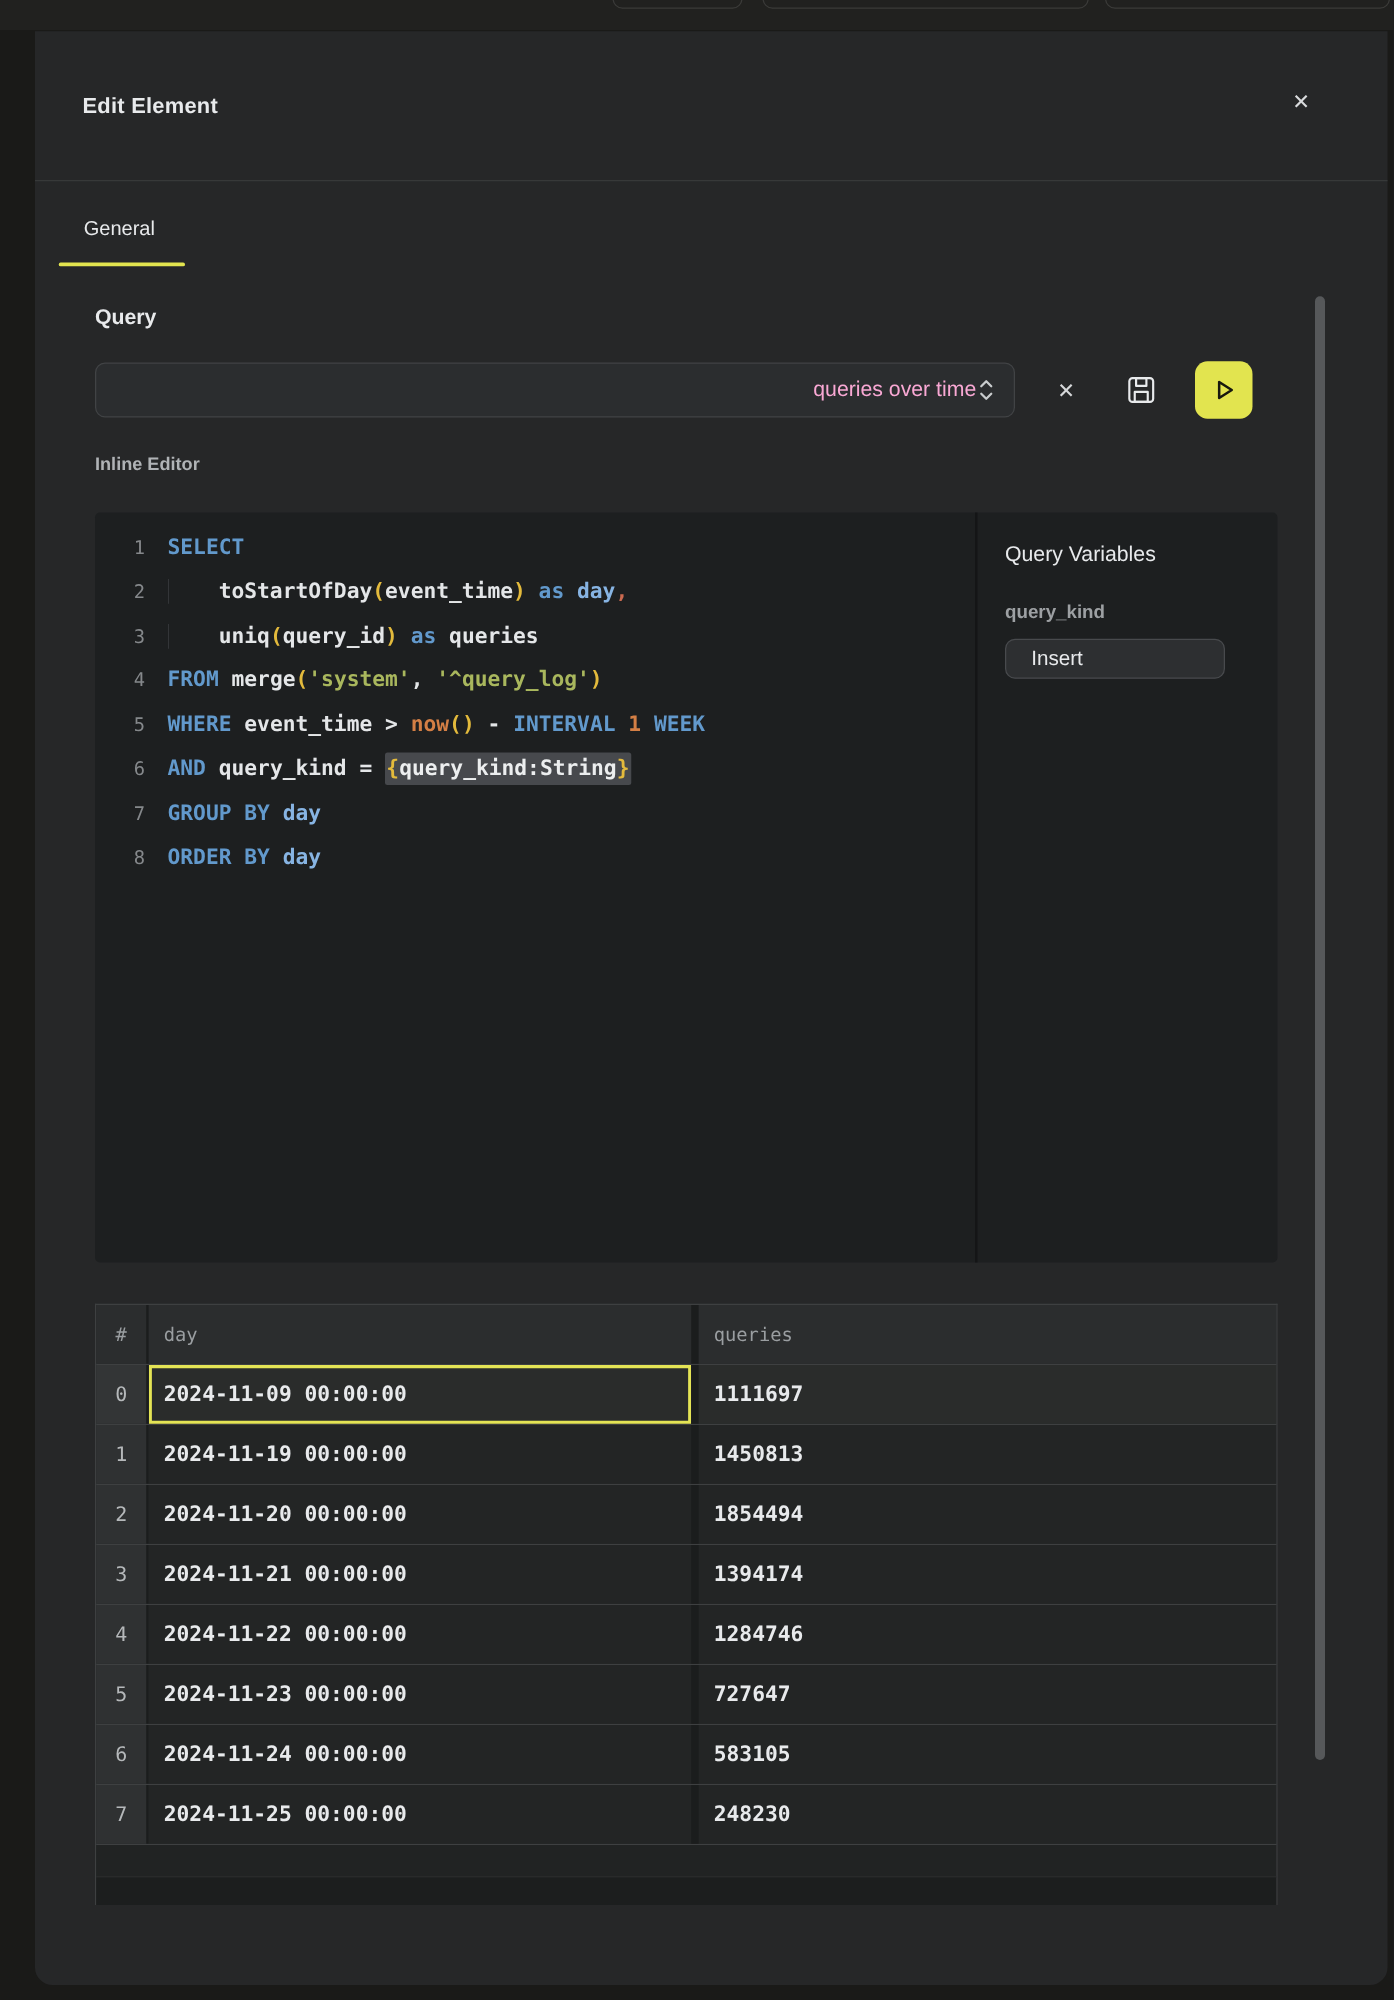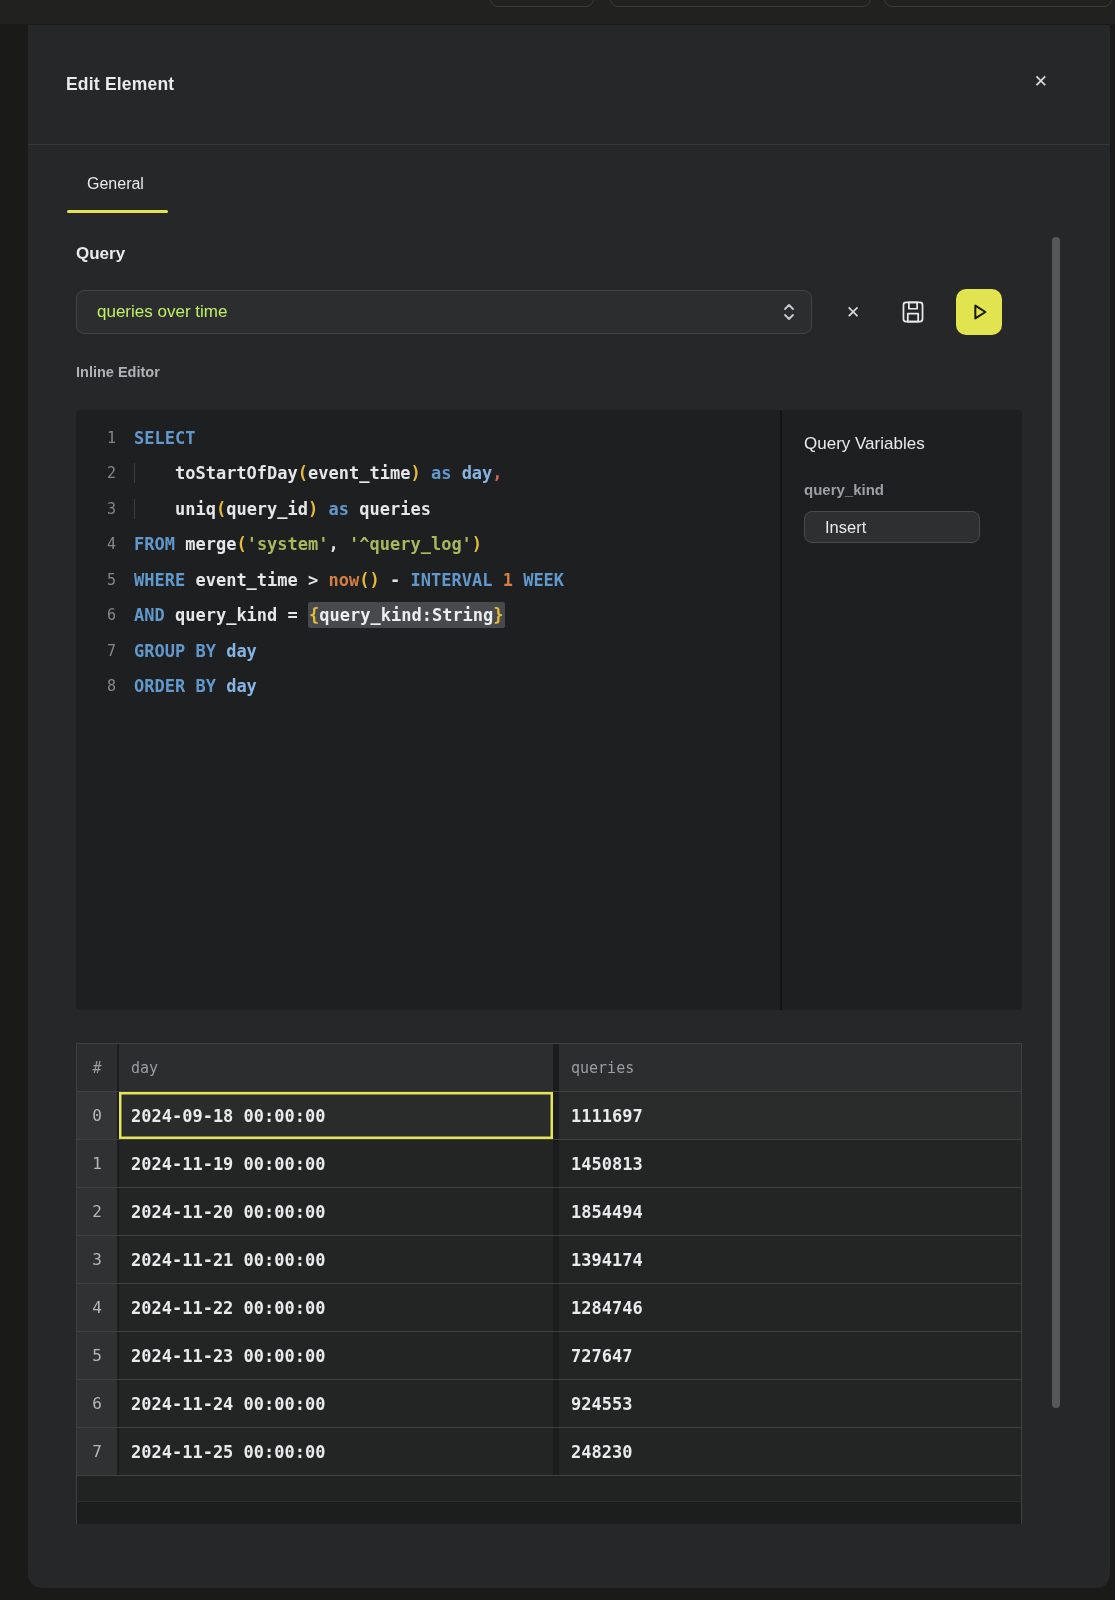--- a/index.html
+++ b/index.html
@@ -35,33 +35,33 @@
   .modal{
     position:absolute;left:28px;top:25px;width:1082px;height:1563px;
     background:var(--modal);
     border-bottom-left-radius:14px;border-bottom-right-radius:14px;
   }
   .modal-header{height:119px;display:flex;align-items:center;padding:0 60px 0 38px;position:relative;}
   .modal-title{font-size:17.5px;font-weight:700;letter-spacing:.2px;}
   .close-x{position:absolute;right:62px;top:48px;font-size:17px;color:#d9dbdd;cursor:pointer;line-height:1;}
   .hdr-divider{height:1px;background:var(--divider);}
   
-  .tabs{margin-top:30px;padding-left:19px;display:flex;margin-left:20px;}
+  .tabs{margin-top:30px;padding-left:19px;display:flex;}
   .tab{padding:0 24px 20px 20px;font-size:16px;color:var(--text);position:relative;cursor:pointer;}
   .tab.active::after{content:"";position:absolute;left:0;right:0;bottom:0;height:3px;background:var(--accent);border-radius:2px;}
   
   .content{padding:0 0 0 48px;margin-top:15px;}
   .section-heading{margin-top:31px;font-size:17px;font-weight:700;}
   .query-row{margin-top:26px;display:flex;align-items:center;height:44px;}
   .q-select{
     width:736px;height:44px;background:var(--select-bg);
     border:1px solid var(--select-border);border-radius:8px;
     display:flex;align-items:center;padding:0 14px 0 20px;cursor:pointer;
   }
-  .q-select .val{flex:1;font-size:17px;color:#bef264;}
+  .q-select .val{flex:1;font-size:17px;color:#f9a8d4;text-align:right;}
   .icon-btn{background:none;border:none;cursor:pointer;display:flex;align-items:center;justify-content:center;}
   .clear-x{width:30px;margin-left:26px;color:#d6d8da;font-size:17px;}
   .save-btn{width:34px;margin-left:28px;}
   .play-btn{
     margin-left:26px;width:46px;height:46px;border-radius:10px;
     background:var(--accent);border:none;cursor:pointer;
     display:flex;align-items:center;justify-content:center;
   }
   .inline-label{margin-top:30px;font-size:14.5px;font-weight:700;color:#b0b3b6;}
   
@@ -175,21 +175,21 @@
 
     <div class="rtable">
       <div class="trow thead">
         <div class="c-num">#</div>
         <div class="c-day">day</div>
         <div class="c-q">queries</div>
       </div>
       <div id="table-body">
           <div class="trow sel">
             <div class="c-num">0</div>
-            <div class="c-day selcell">2024-09-18 00:00:00</div>
+            <div class="c-day selcell">2024-11-09 00:00:00</div>
             <div class="c-q">1111697</div>
           </div>
           <div class="trow">
             <div class="c-num">1</div>
             <div class="c-day">2024-11-19 00:00:00</div>
             <div class="c-q">1450813</div>
           </div>
           <div class="trow">
             <div class="c-num">2</div>
             <div class="c-day">2024-11-20 00:00:00</div>
@@ -206,21 +206,21 @@
             <div class="c-q">1284746</div>
           </div>
           <div class="trow">
             <div class="c-num">5</div>
             <div class="c-day">2024-11-23 00:00:00</div>
             <div class="c-q">727647</div>
           </div>
           <div class="trow">
             <div class="c-num">6</div>
             <div class="c-day">2024-11-24 00:00:00</div>
-            <div class="c-q">924553</div>
+            <div class="c-q">583105</div>
           </div>
           <div class="trow">
             <div class="c-num">7</div>
             <div class="c-day">2024-11-25 00:00:00</div>
             <div class="c-q">248230</div>
           </div>
         </div>
       <div class="tfiller"></div>
       <div class="tscroll"></div>
     </div>

